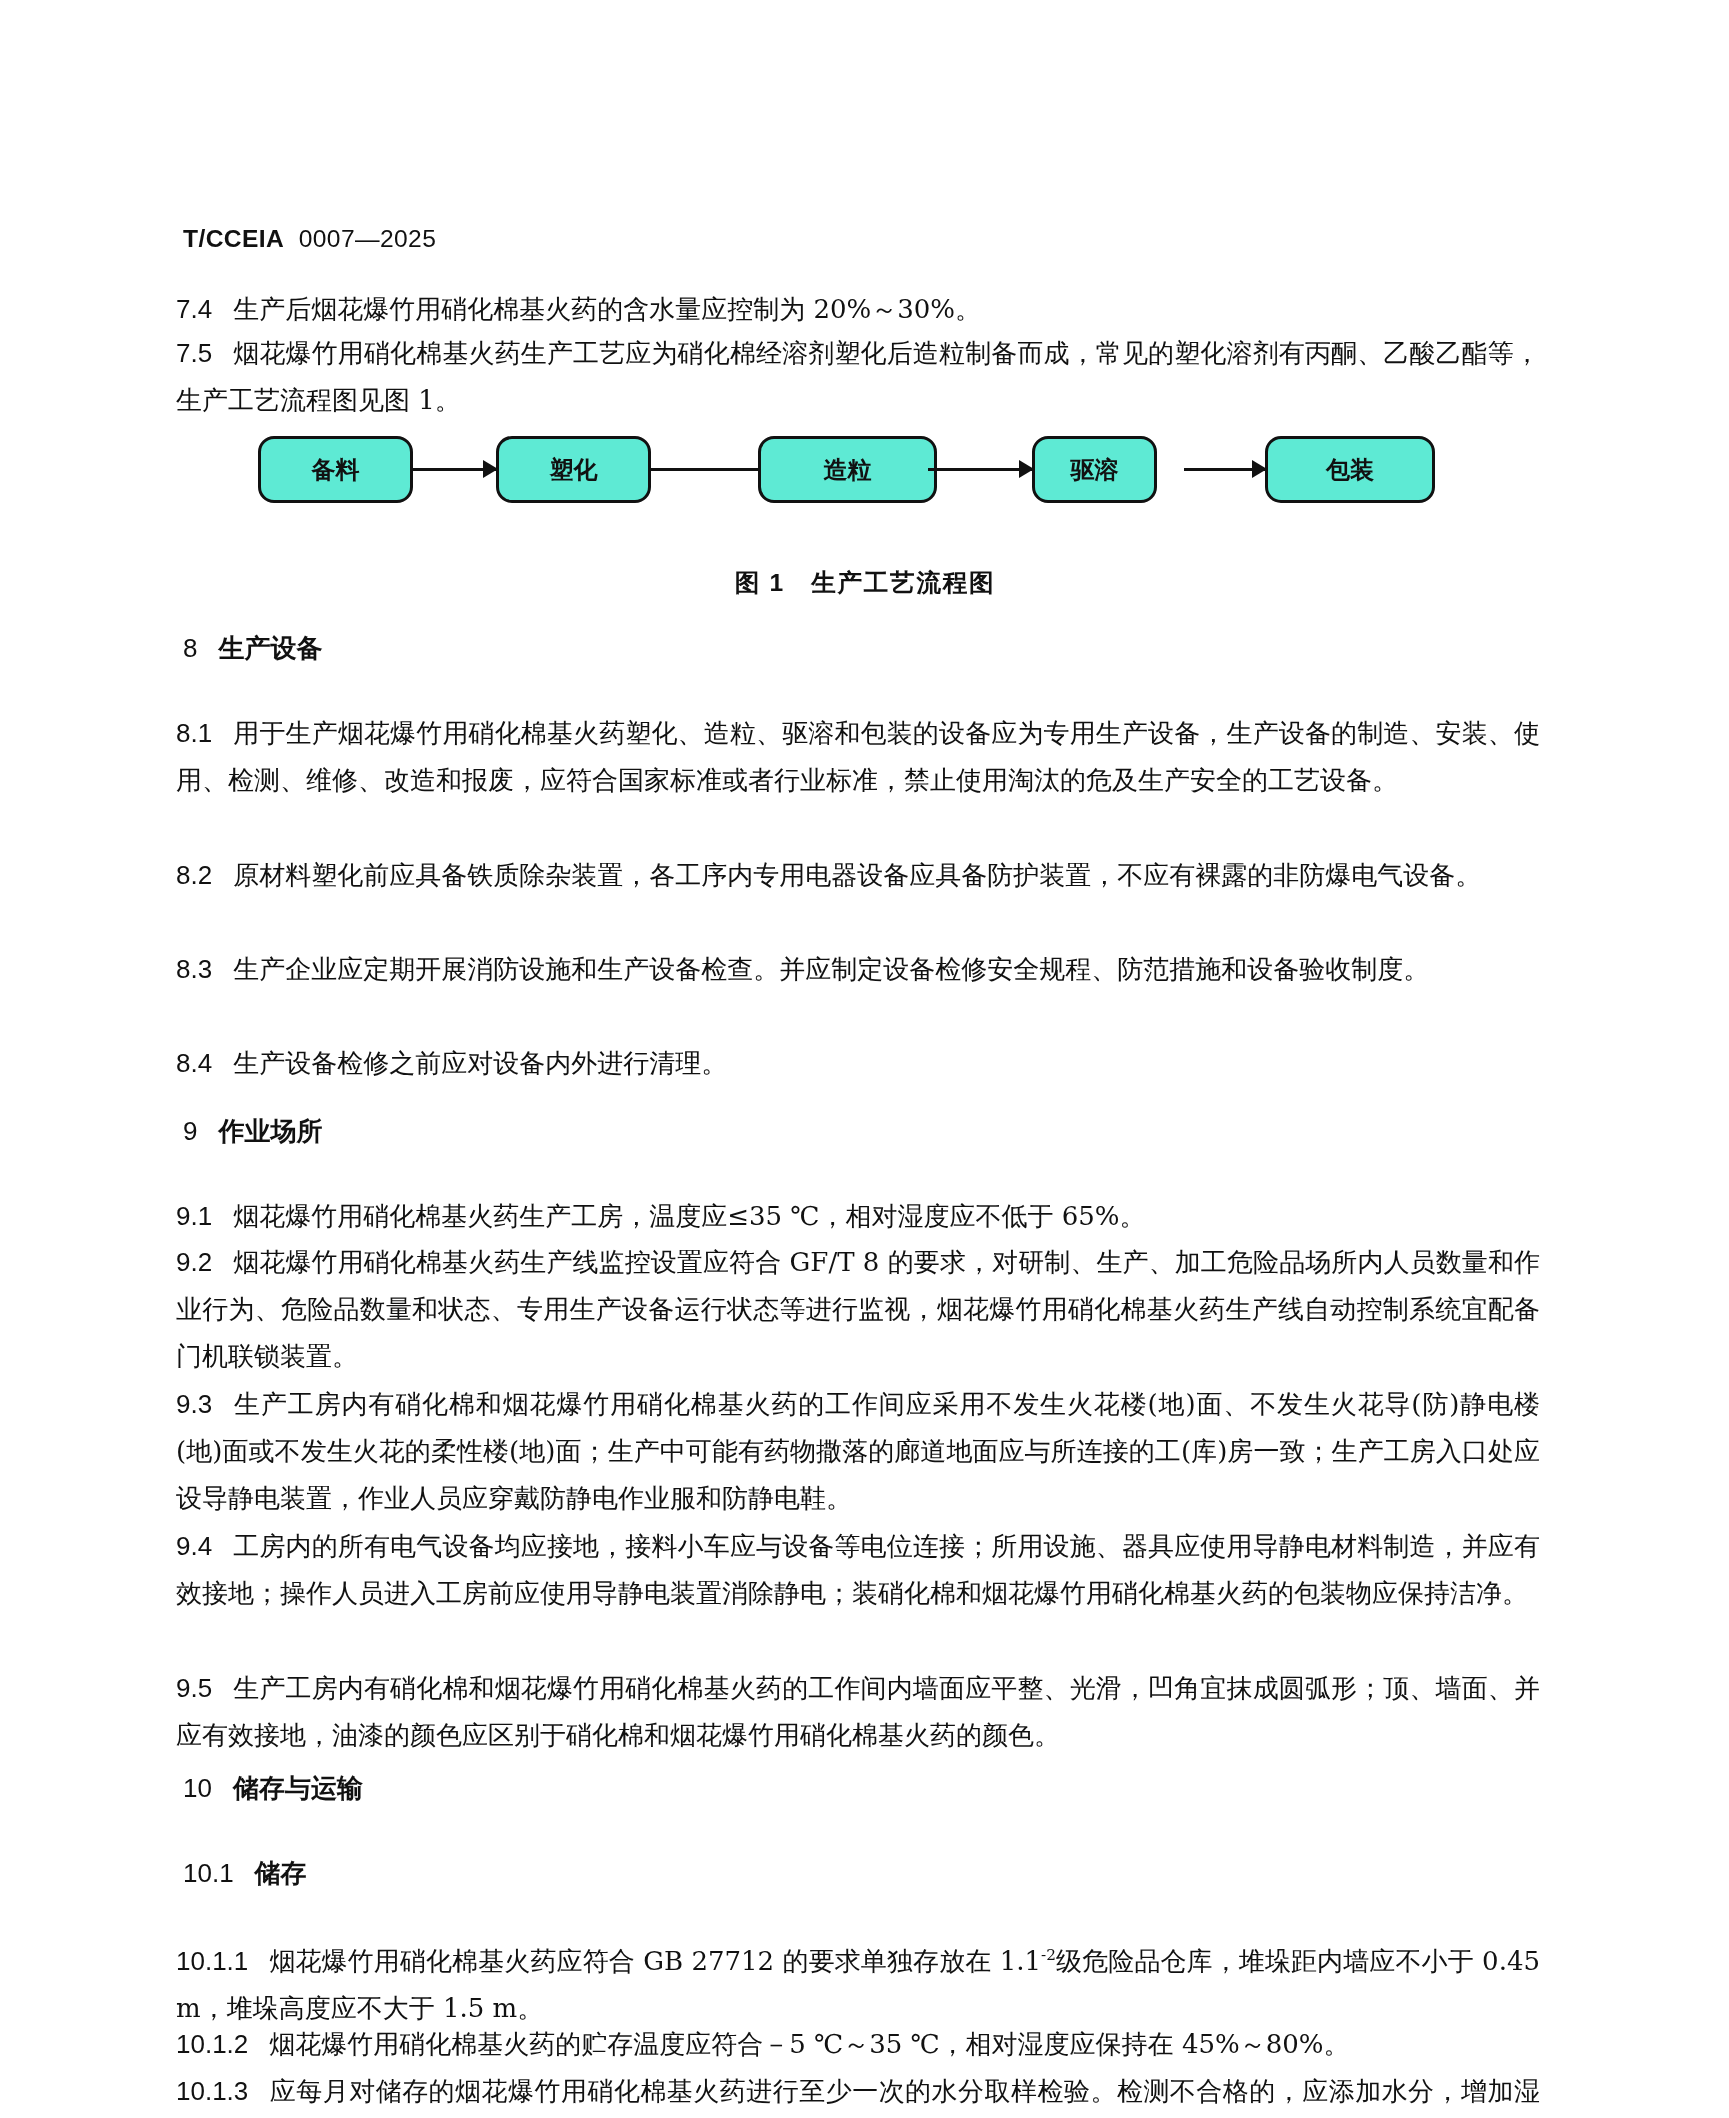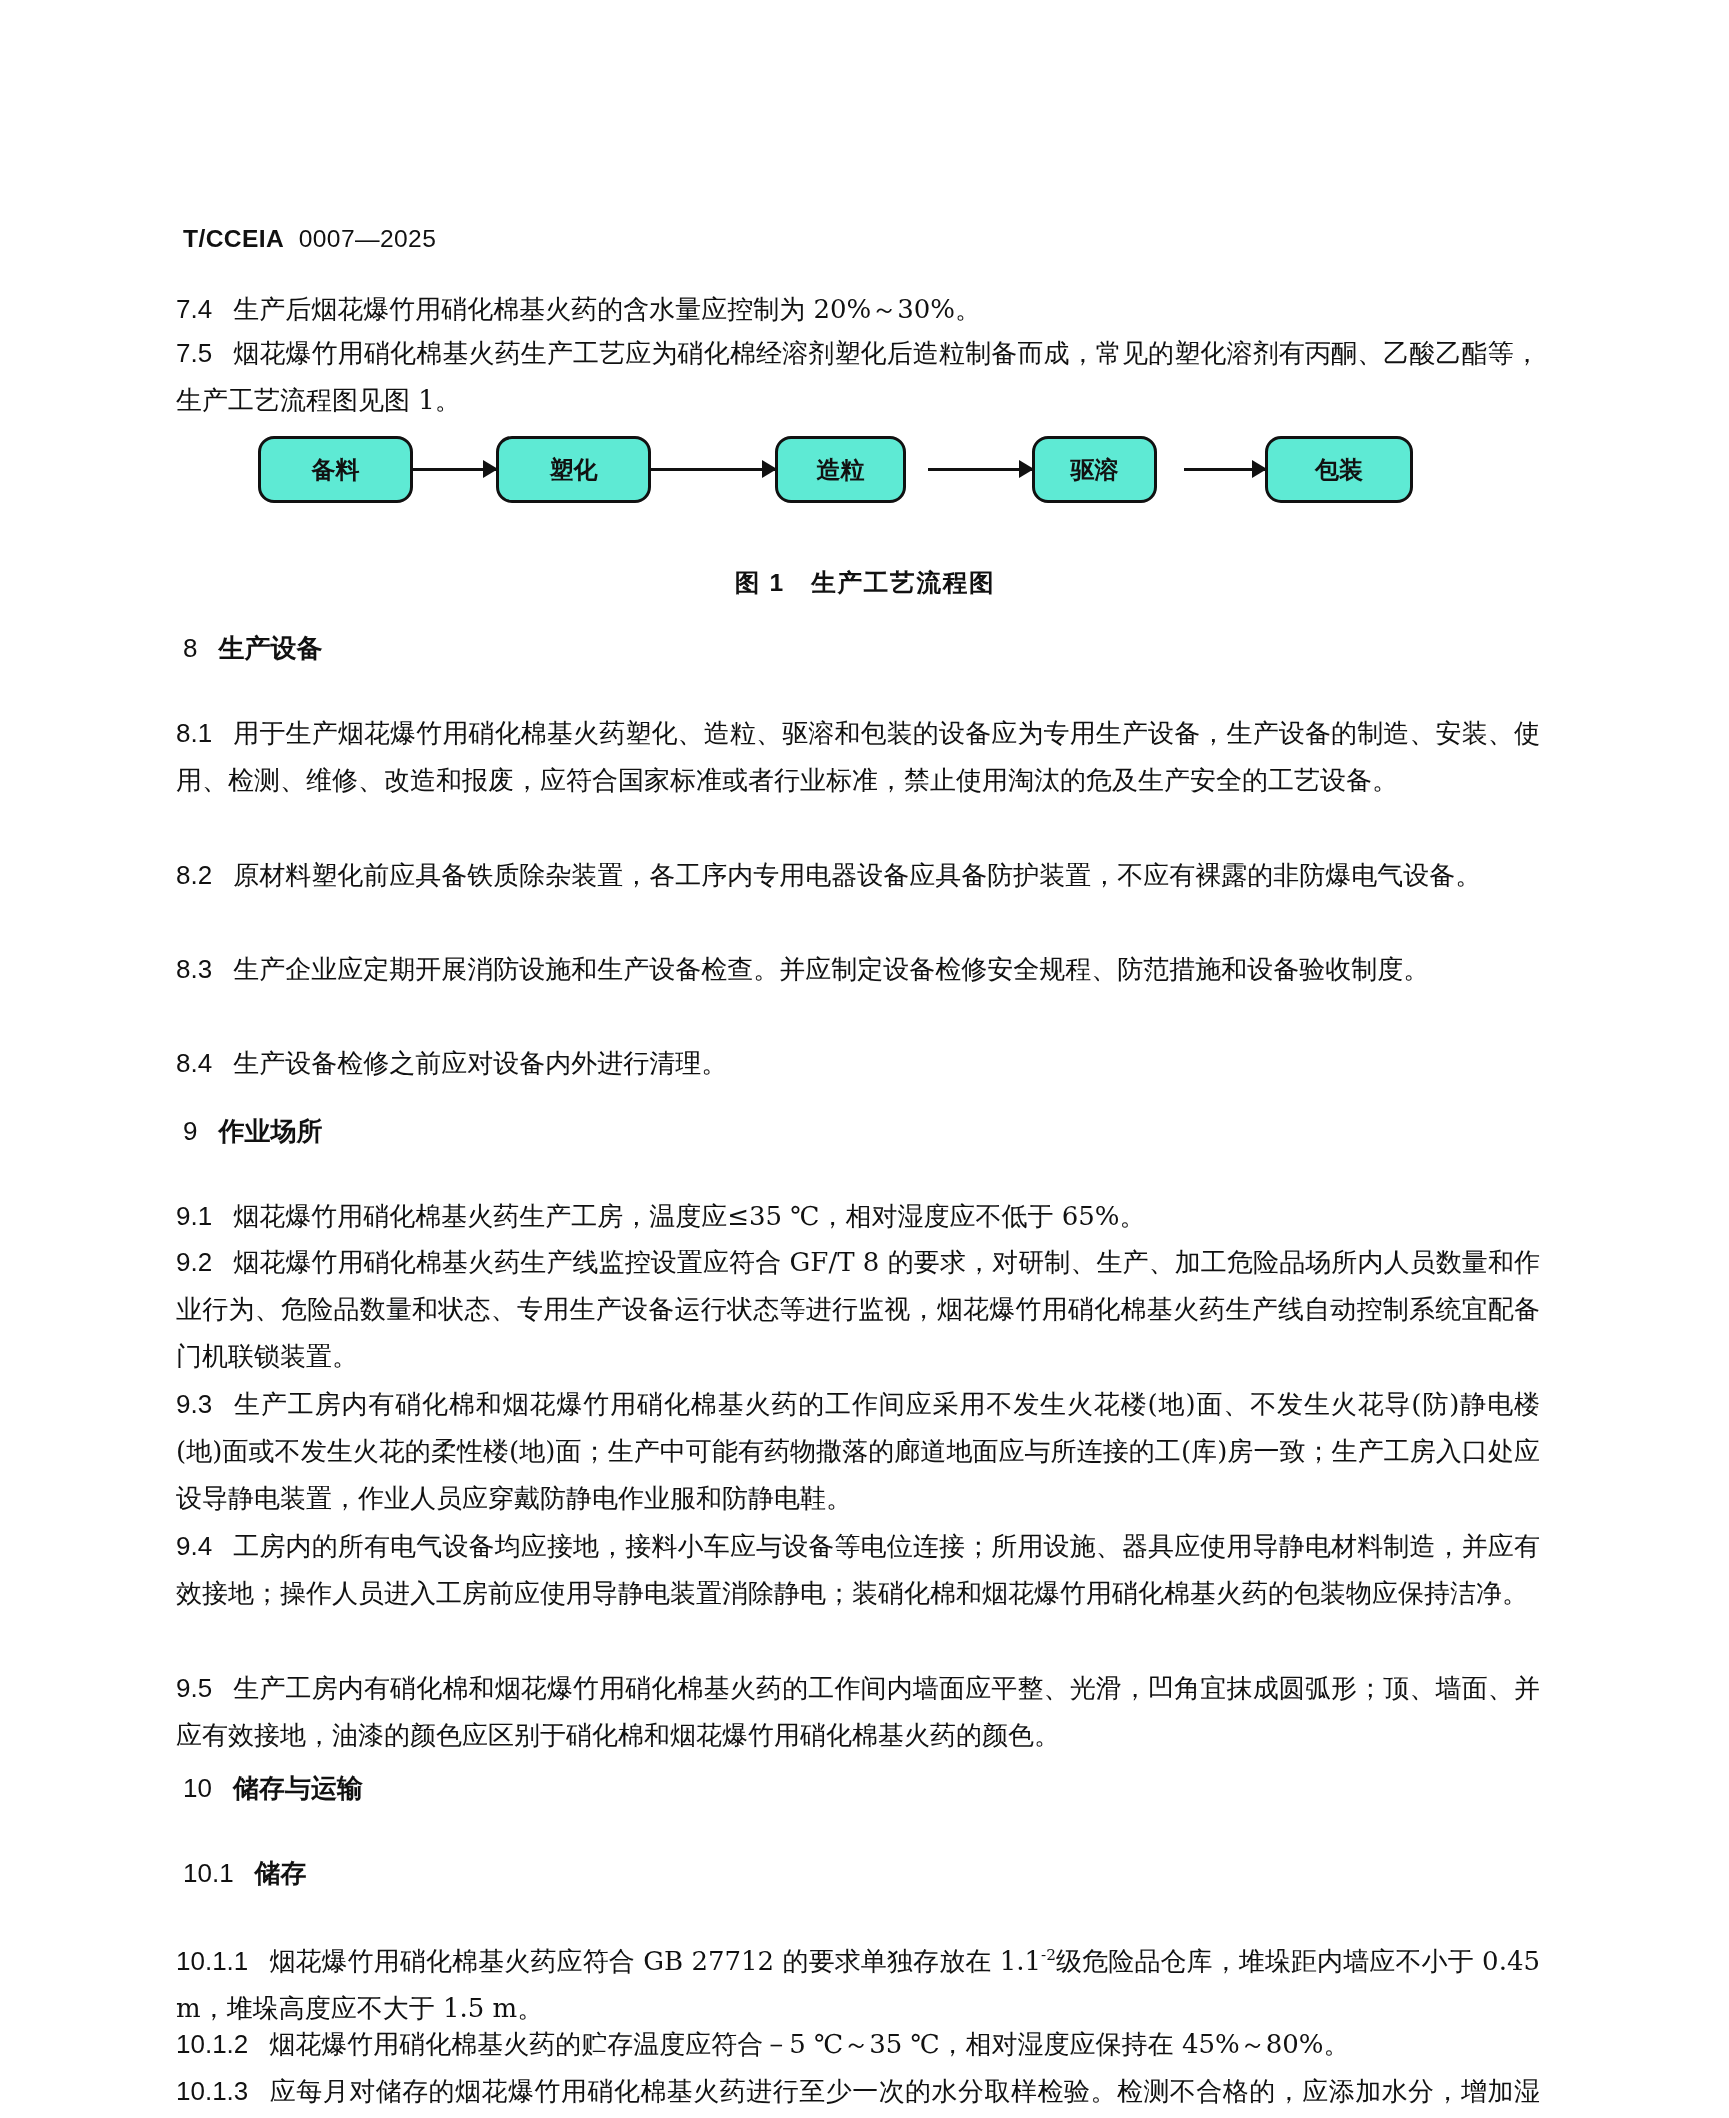--- a/index.html
+++ b/index.html
@@ -32,25 +32,25 @@
 </div>
 <div class="para" style="top:330px">
   <span class="n">7.5</span><span>烟花爆竹用硝化棉基火药生产工艺应为硝化棉经溶剂塑化后造粒制备而成，常见的塑化溶剂有丙酮、乙酸乙酯等，生产工艺流程图见图 1。</span>
 </div>
 
 <div>
   <div class="box" style="left:258px;width:155px">备料</div>
   <div class="arrow" style="left:413px;width:83px"></div>
   <div class="box" style="left:496px;width:155px">塑化</div>
   <div class="arrow" style="left:650px;width:125px"></div>
-  <div class="box" style="left:775px;width:131px">造粒</div>
+  <div class="box" style="left:758px;width:179px">造粒</div>
   <div class="arrow" style="left:928px;width:104px"></div>
   <div class="box" style="left:1032px;width:125px">驱溶</div>
   <div class="arrow" style="left:1184px;width:81px"></div>
-  <div class="box" style="left:1265px;width:148px">包装</div>
+  <div class="box" style="left:1265px;width:170px">包装</div>
 </div>
 <div class="caption">图 1　生产工艺流程图</div>
 
 <div class="h1" style="top:631px">
   <span class="n">8</span><span>生产设备</span>
 </div>
 <div class="para" style="top:710px"><span class="n">8.1</span><span>用于生产烟花爆竹用硝化棉基火药塑化、造粒、驱溶和包装的设备应为专用生产设备，生产设备的制造、安装、使用、检测、维修、改造和报废，应符合国家标准或者行业标准，禁止使用淘汰的危及生产安全的工艺设备。</span></div>
 <div class="para" style="top:852px"><span class="n">8.2</span><span>原材料塑化前应具备铁质除杂装置，各工序内专用电器设备应具备防护装置，不应有裸露的非防爆电气设备。</span></div>
 <div class="para" style="top:946px"><span class="n">8.3</span><span>生产企业应定期开展消防设施和生产设备检查。并应制定设备检修安全规程、防范措施和设备验收制度。</span></div>
 <div class="para" style="top:1040px"><span class="n">8.4</span><span>生产设备检修之前应对设备内外进行清理。</span></div>

